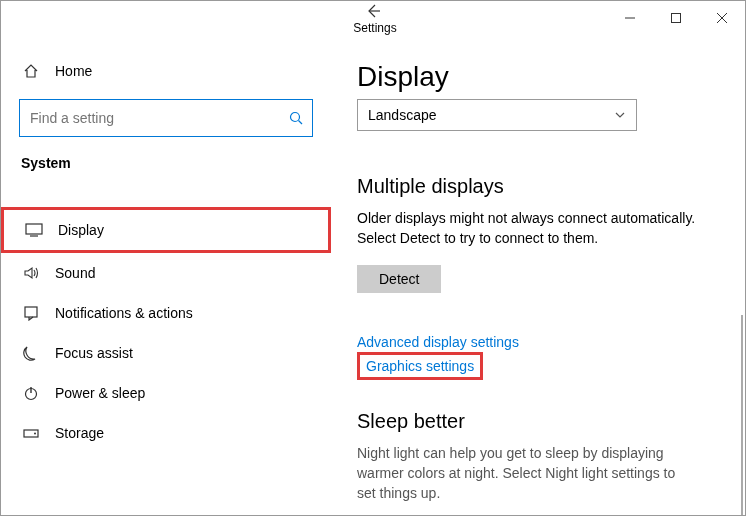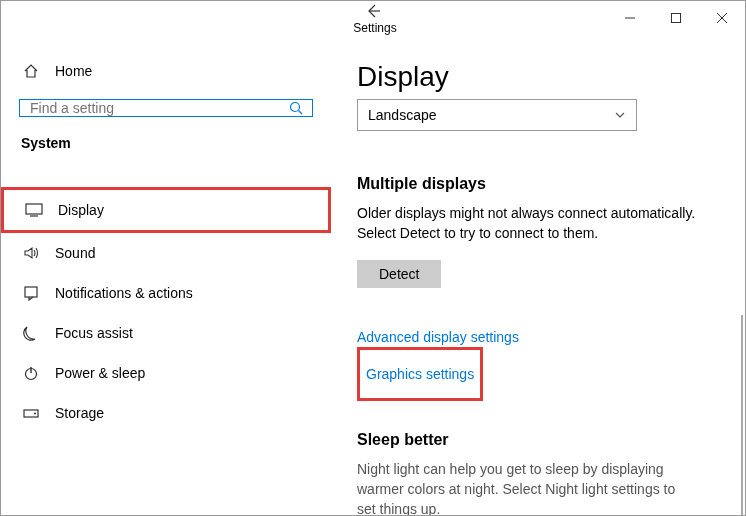--- a/index.html
+++ b/index.html
@@ -10,43 +10,43 @@
     .title { font-size: 12px; color: #000; margin-left: 4px; }
     .win-controls { position: absolute; right: 0; top: 0; display: flex; }
     .win-btn { width: 46px; height: 34px; display: flex; align-items: center; justify-content: center; }
 
     .layout { display: flex; height: calc(100% - 34px); }
     .sidebar { width: 330px; padding-top: 20px; }
     .home-row { display: flex; align-items: center; padding: 8px 20px; font-size: 14px; }
     .home-row .icon { width: 20px; display: flex; justify-content: center; margin-right: 14px; }
 
     .search-wrap { padding: 12px 18px 16px 18px; }
-    .search-input { width: 100%; height: 18px; border: 1px solid #0078D7; padding: 0 34px 0 10px; font-size: 14px; color: #666; outline: none; }
+    .search-input { width: 100%; height: 38px; border: 1px solid #0078D7; padding: 0 34px 0 10px; font-size: 14px; color: #666; outline: none; }
     .search-box { position: relative; }
     .search-icon { position: absolute; right: 10px; top: 50%; transform: translateY(-50%); color: #0078D7; }
 
     .section-header { font-size: 14px; font-weight: 600; padding: 2px 20px 36px 20px; }
 
     .nav-item { display: flex; align-items: center; padding: 12px 20px; font-size: 14px; cursor: default; }
     .nav-item .icon { width: 20px; display: flex; justify-content: center; margin-right: 14px; }
     .nav-item.selected { border: 3px solid #e03a3a; }
 
     .content { flex: 1; padding: 26px 26px 0 26px; position: relative; overflow: hidden; }
     .page-title { font-size: 28px; font-weight: 500; margin-bottom: 6px; }
 
     .dropdown { border: 1px solid #999; height: 32px; width: 280px; display: flex; align-items: center; justify-content: space-between; padding: 0 10px; font-size: 14px; margin-bottom: 44px; position: relative; }
 
-    .sub-heading { font-size: 16px; font-weight: 700; margin-bottom: 10px; }
+    .sub-heading { font-size: 20px; font-weight: 400; margin-bottom: 10px; }
     .body-text { font-size: 14px; color: #000; line-height: 1.45; margin-bottom: 16px; max-width: 340px; }
 
     .btn { background: #ccc; border: none; padding: 6px 22px; font-size: 14px; margin-bottom: 40px; }
 
     .link { color: #0078D7; font-size: 14px; display: inline-block; }
     .link1 { margin-bottom: 2px; }
-    .link2-wrap { border: 3px solid #e03a3a; padding: 15px 6px; display: inline-block; margin-bottom: 30px; }
+    .link2-wrap { border: 3px solid #e03a3a; padding: 2px 6px; display: inline-block; margin-bottom: 30px; }
 
     .sleep-section .body-text { color: #555; }
 
     .scroll-indicator { position: absolute; right: 2px; top: 280px; width: 2px; height: 210px; background: #aaa; }
 
     svg { display: block; }
     .icon svg, .win-btn svg, .back-btn svg, .search-icon svg { color: #333; }
     .dropdown .chev svg { color: #555; }
   </style>
 </head>

